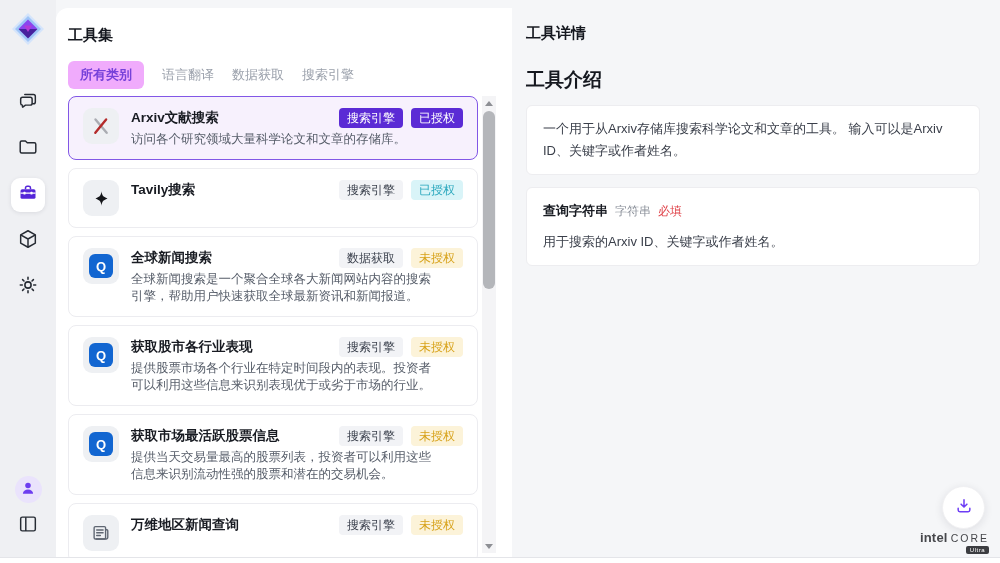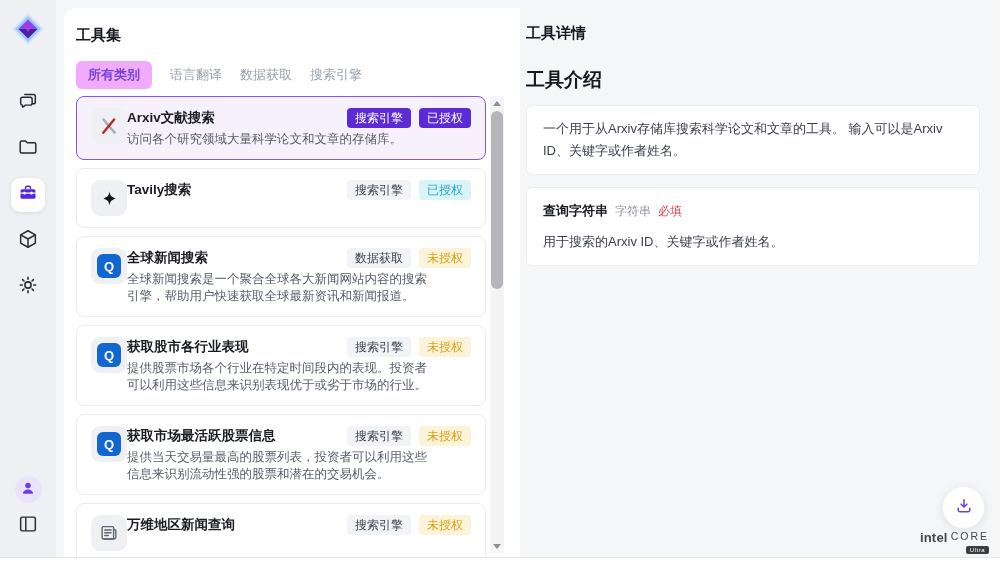--- a/index.html
+++ b/index.html
@@ -13,31 +13,31 @@
   .rail .logo{width:34px;height:34px;margin-top:4px;}
   .rail-icon{width:34px;height:34px;display:flex;align-items:center;justify-content:center;
              margin-top:12px;cursor:pointer;border-radius:9px;}
   .rail-icon.first{margin-top:40px;}
   .rail-icon.tile-active{background:#fff;box-shadow:0 1px 4px rgba(40,40,60,.10);}
   .rail-spacer{flex:1;}
   .avatar{width:27px;height:27px;border-radius:50%;background:#eae3fc;
           display:flex;align-items:center;justify-content:center;cursor:pointer;}
 
   
-  .tools-panel{position:absolute;left:64px;top:8px;width:456px;bottom:6px;background:#fff;
+  .tools-panel{position:absolute;left:56px;top:8px;width:456px;bottom:6px;background:#fff;
                border-top-left-radius:12px;}
   .tools-header{padding:18px 12px 0 12px;}
   .tools-title{font-size:15px;font-weight:700;color:#15181f;}
   .tabs{display:flex;gap:18px;margin:16px 12px 0 12px;font-size:13px;align-items:center;}
   .tab{color:#9aa0ab;cursor:pointer;padding:5px 0;white-space:nowrap;}
   .tab.active{background:#f0abfc;color:#7641d9;padding:5px 12px;border-radius:6px;font-weight:600;}
   .tool-list{position:absolute;left:12px;right:34px;top:88px;bottom:0;display:flex;
              flex-direction:column;gap:8px;overflow:hidden;}
   .tool-card{background:#fff;border:1px solid #ececf0;border-radius:8px;padding:11px 14px;
-             display:flex;cursor:pointer;flex:none;}
+             display:flex;gap:12px;cursor:pointer;flex:none;}
   .tool-card.selected{border:1.5px solid #8257e6;background:#f7f1fd;}
   .tool-icon{width:36px;height:36px;border-radius:9px;background:#eef0f3;flex:none;
              display:flex;align-items:center;justify-content:center;}
   .tool-body{flex:1;min-width:0;}
   .tool-head{display:flex;align-items:flex-start;}
   .tool-name{font-size:13.5px;font-weight:700;color:#181b22;line-height:19px;}
   .tool-badges{margin-left:auto;display:flex;gap:8px;padding-left:8px;}
   .badge{display:inline-block;font-size:12px;line-height:18px;padding:1px 8px;border-radius:4px;
          white-space:nowrap;}
   .badge--primary{background:#5b2bd5;color:#fff;}
@@ -72,21 +72,21 @@
   .param-type{font-size:12px;color:#8a8f99;}
   .param-required{font-size:12px;color:#e0434a;}
   .param-desc{margin-top:9px;font-size:13px;color:#3a3f4a;}
 
   
   .fab{position:absolute;left:942px;top:486px;width:43px;height:43px;border-radius:50%;
        background:#fff;border:1px solid #f0f0f2;box-shadow:0 2px 8px rgba(30,30,50,.10);
        display:flex;align-items:center;justify-content:center;cursor:pointer;}
   .intel{position:absolute;left:925px;top:530px;width:64px;display:flex;flex-direction:column;
          align-items:flex-end;}
-  .intel-row{display:flex;align-items:flex-start;gap:3px;color:#46474b;}
+  .intel-row{display:flex;align-items:center;gap:3px;color:#46474b;}
   .intel-a{font-size:13px;font-weight:600;letter-spacing:.2px;}
   .intel-b{font-size:10.5px;letter-spacing:2px;font-weight:500;}
   .intel-badge{margin-top:1px;background:#3c3d41;color:#fff;font-size:6px;line-height:8px;
                padding:0 4px;border-radius:2px;letter-spacing:.5px;}
   .bottom-strip{position:absolute;left:0;right:0;bottom:0;height:6px;background:#fff;
                 border-top:1px solid #e4e5e9;}
 </style>
 </head>
 <body>
 

